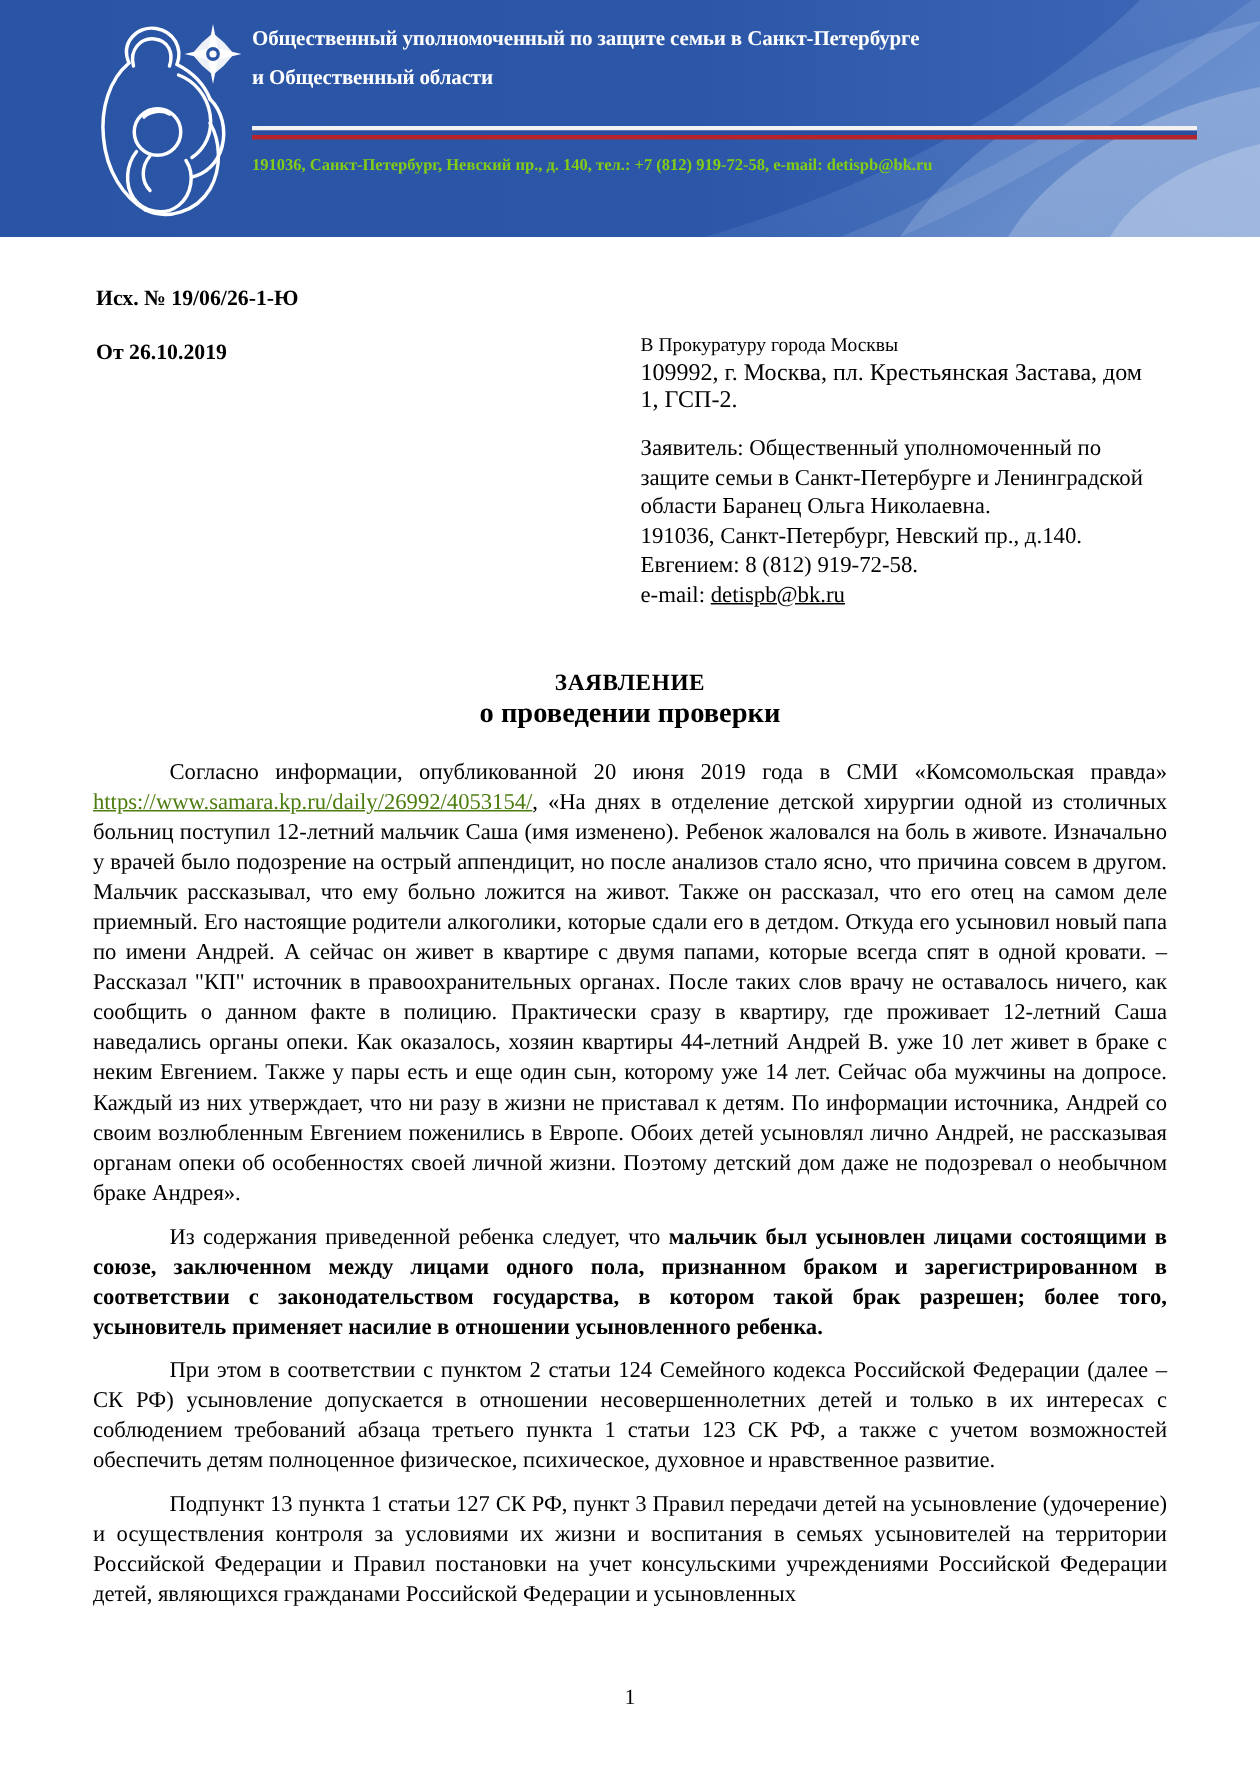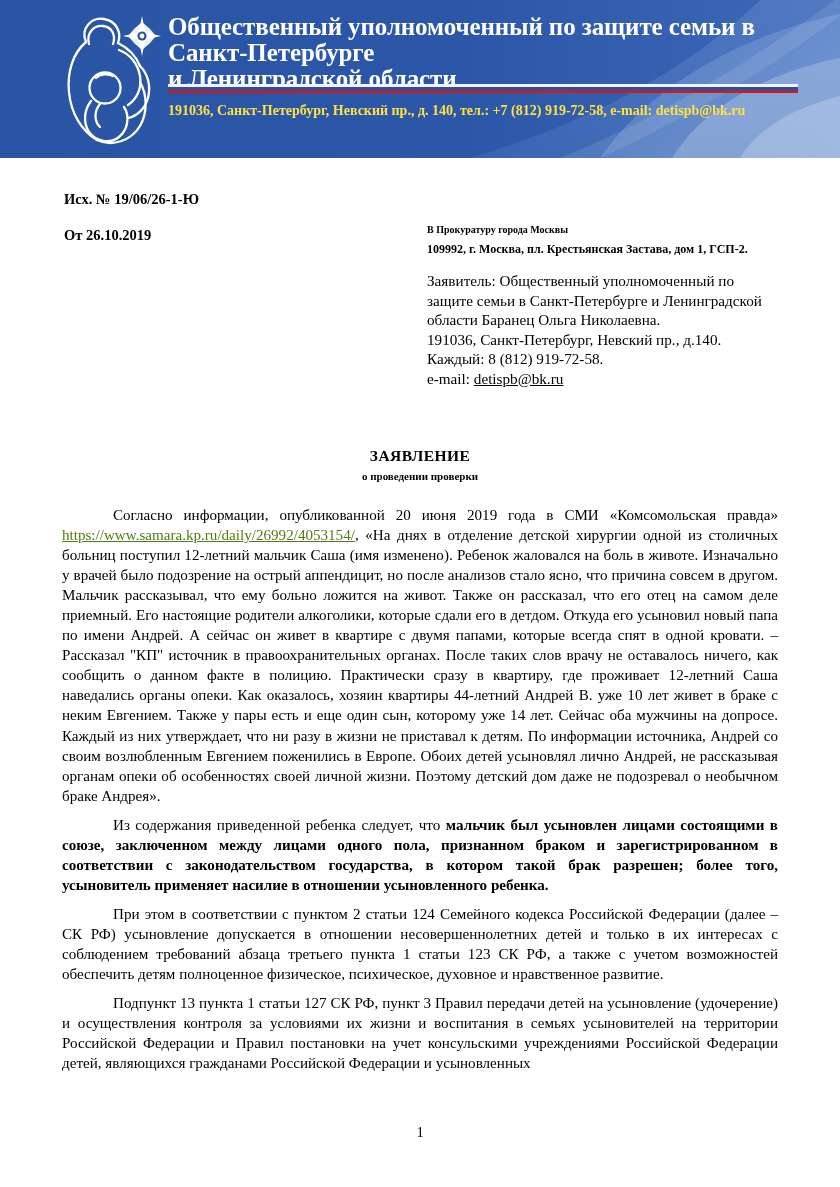--- a/index.html
+++ b/index.html
@@ -47,21 +47,21 @@
 
   .lh-text {
     position: absolute;
     left: 168px;
     top: 14px;
     width: 640px;
   }
   .lh-title {
     font-family: "Liberation Serif", "DejaVu Serif", serif;
     font-weight: bold;
-    font-size: 25px;
+    font-size: 14px;
     line-height: 26px;
     color: #ffffff;
     letter-spacing: -0.1px;
   }
   .lh-rule {
     position: absolute;
     left: 168px;
     top: 84px;
     width: 630px;
     height: 9px;
@@ -76,23 +76,23 @@
   .lh-rule .band.b2 { top: 3px; }
   .lh-rule .band.b3 { top: 6px; }
 
   .lh-contacts {
     position: absolute;
     left: 168px;
     top: 100px;
     width: 650px;
     font-family: "Liberation Serif", "DejaVu Serif", serif;
     font-weight: bold;
-    font-size: 14px;
+    font-size: 11px;
     line-height: 21px;
-    color: #fde047;
+    color: #84cc16;
   }
 
   
   .page {
     position: absolute;
     left: 0;
     top: 158px;
     width: 723px;
     height: 1029px;
   }
@@ -109,49 +109,48 @@
 
   .addressee {
     position: absolute;
     left: 427px;
     top: 62px;
     width: 350px;
     font-size: 15.2px;
     line-height: 19.5px;
   }
   .addressee .ad-org {
-    font-weight: bold;
-    font-size: 10px;
+    font-weight: normal;
+    font-size: 13px;
     line-height: 20px;
   }
   .addressee .ad-addr {
-    font-size: 12px;
+    font-size: 16px;
     line-height: 18px;
-    font-weight: bold;
   }
   .addressee .ad-gap { height: 13px; }
   .addressee .ad-lbl { font-weight: normal; }
   .addressee .ad-mail u { text-decoration: underline; }
 
   .doc-title {
     position: absolute;
     left: 0;
     top: 288px;
     width: 840px;
     text-align: center;
   }
   .doc-title .t1 {
     font-weight: bold;
     font-size: 15.5px;
     line-height: 20px;
     letter-spacing: 0.4px;
   }
   .doc-title .t2 {
     font-weight: bold;
-    font-size: 11px;
+    font-size: 19px;
     line-height: 20px;
   }
 
   .body-text {
     position: absolute;
     left: 62px;
     top: 347px;
     width: 716px;
   }
   .para {
@@ -238,21 +237,21 @@
       <g fill="#ffffff" stroke="none">
         <path d="M 86 8 L 89.2 24.4 L 105 28 L 89.2 31.6 L 86 48 L 82.8 31.6 L 67 28 L 82.8 24.4 Z"></path>
         <path d="M 86 14 L 93.5 20.5 L 100 28 L 93.5 35.5 L 86 42 L 78.5 35.5 L 72 28 L 78.5 20.5 Z" opacity="0.92"></path>
         <circle cx="86" cy="28" r="4.6" fill="#2a55a5"></circle>
         <circle cx="86" cy="28" r="2.4" fill="#ffffff"></circle>
       </g>
     </svg>
 
     <div class="lh-text">
       <div class="lh-title">Общественный уполномоченный по защите семьи в Санкт-Петербурге</div>
-      <div class="lh-title">и Ленинградской области</div>
+      <div class="lh-title">и Общественный области</div>
     </div>
 
     <div class="lh-rule">
       <div class="band b1" style="background:#f2f2f2;"></div>
       <div class="band b2" style="background:#2b4f9e;"></div>
       <div class="band b3" style="background:#b3242c;"></div>
     </div>
 
     <div class="lh-contacts">
       <div>191036, Санкт-Петербург, Невский пр., д. 140,  тел.: +7 (812) 919-72-58, e-mail: detispb@bk.ru</div>
@@ -271,21 +270,21 @@
   <div class="addressee">
     <div class="ad-org">В Прокуратуру города Москвы</div>
     <div class="ad-addr">109992, г. Москва, пл. Крестьянская Застава, дом 1, ГСП-2.</div>
     <div class="ad-gap"></div>
     <div>
       <span class="ad-lbl">Заявитель:</span>
       <span>Общественный уполномоченный по защите семьи в Санкт-Петербурге и Ленинградской области Баранец Ольга Николаевна.</span>
     </div>
     <div>191036, Санкт-Петербург, Невский пр., д.140.</div>
     <div>
-      <span>Каждый:</span>
+      <span>Евгением:</span>
       <span>8 (812) 919-72-58.</span>
     </div>
     <div class="ad-mail">
       <span>e-mail:</span>
       <u>detispb@bk.ru</u>
     </div>
   </div>
 
   <div class="doc-title">
     <div class="t1">ЗАЯВЛЕНИЕ</div>

